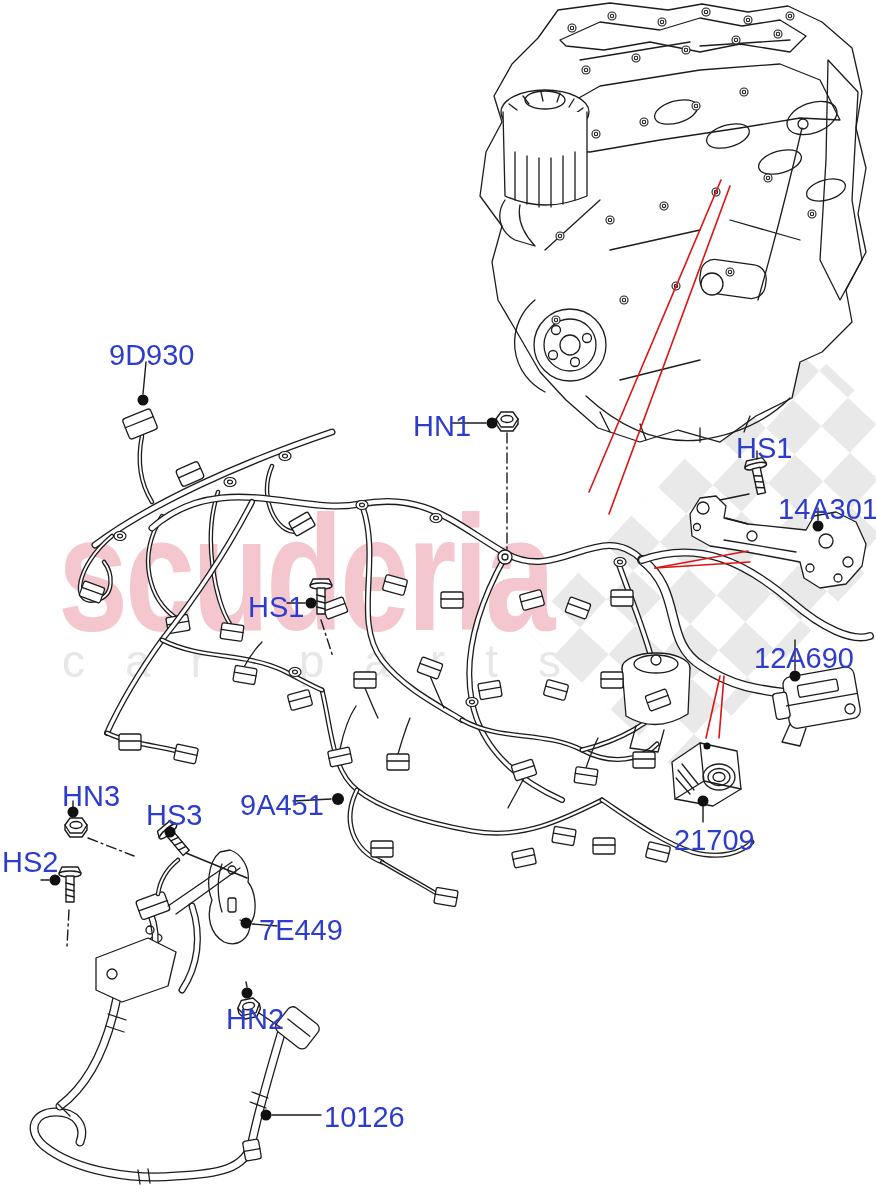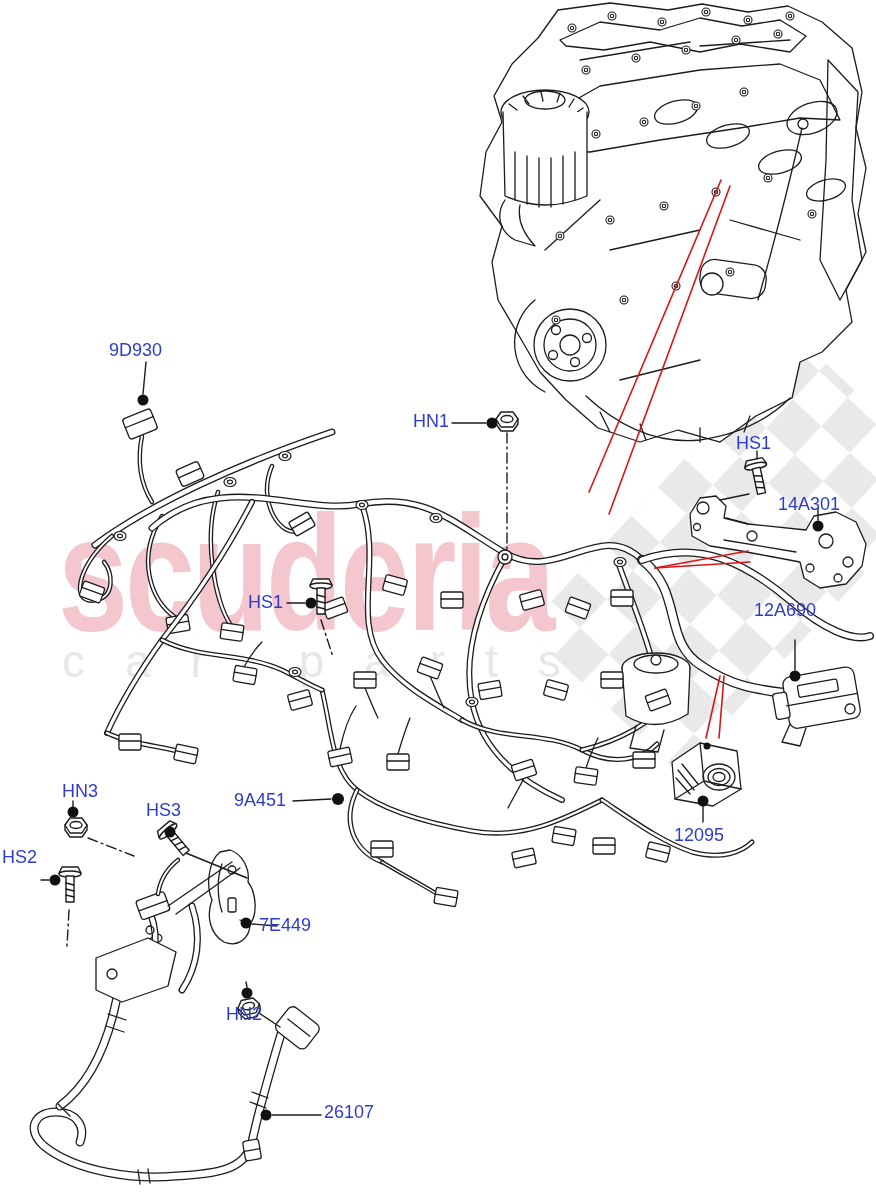--- a/index.html
+++ b/index.html
@@ -9,21 +9,21 @@
   .wm-brand{position:absolute;left:58px;top:492px;font-size:126px;font-weight:bold;
             letter-spacing:-3px;color:#f4c6ce;line-height:1;transform:scaleY(1.3);
             transform-origin:top left;white-space:nowrap;user-select:none;}
   .wm-tagline{position:absolute;left:62px;top:638px;font-size:46px;color:#e7e7e7;
               letter-spacing:40px;line-height:1;white-space:nowrap;user-select:none;}
   .checker{position:absolute;left:538px;top:450px;width:400px;height:210px;
            transform:rotate(-47deg);
            background-image:conic-gradient(#e9e9e9 0 90deg,transparent 90deg 180deg,#e9e9e9 180deg 270deg,transparent 270deg 360deg);
            background-size:78px 78px;}
   svg.art{position:absolute;left:0;top:0;}
-  .callout{position:absolute;font-size:18px;color:#2d3ccd;line-height:1;white-space:nowrap;}
+  .callout{position:absolute;font-size:29px;color:#2d3ccd;line-height:1;white-space:nowrap;}
 </style>
 </head>
 <body>
 
 <div class="stage">
 
   <div class="wm-brand">scuderia</div>
   <div class="wm-tagline">car parts</div>
   <div class="checker"></div>
 
@@ -361,23 +361,23 @@
         <path d="M706,738 L720,676"></path>
         <path d="M719,738 L724,676"></path>
       </g>
     </g>
   </svg>
 
   <div class="callout" style="left:109px;top:341px">9D930</div>
   <div class="callout" style="left:413px;top:412px">HN1</div>
   <div class="callout" style="left:736px;top:434px">HS1</div>
   <div class="callout" style="left:778px;top:495px">14A301</div>
-  <div class="callout" style="left:754px;top:601px">12A690</div>
+  <div class="callout" style="left:754px;top:644px">12A690</div>
   <div class="callout" style="left:248px;top:593px">HS1</div>
-  <div class="callout" style="left:234px;top:791px">9A451</div>
-  <div class="callout" style="left:674px;top:826px">12095</div>
+  <div class="callout" style="left:240px;top:791px">9A451</div>
+  <div class="callout" style="left:674px;top:826px">21709</div>
   <div class="callout" style="left:62px;top:782px">HN3</div>
   <div class="callout" style="left:146px;top:801px">HS3</div>
   <div class="callout" style="left:2px;top:848px">HS2</div>
   <div class="callout" style="left:259px;top:916px">7E449</div>
   <div class="callout" style="left:226px;top:1005px">HN2</div>
-  <div class="callout" style="left:324px;top:1103px">26107</div>
+  <div class="callout" style="left:324px;top:1103px">10126</div>
 </div>
 
 </body></html>

